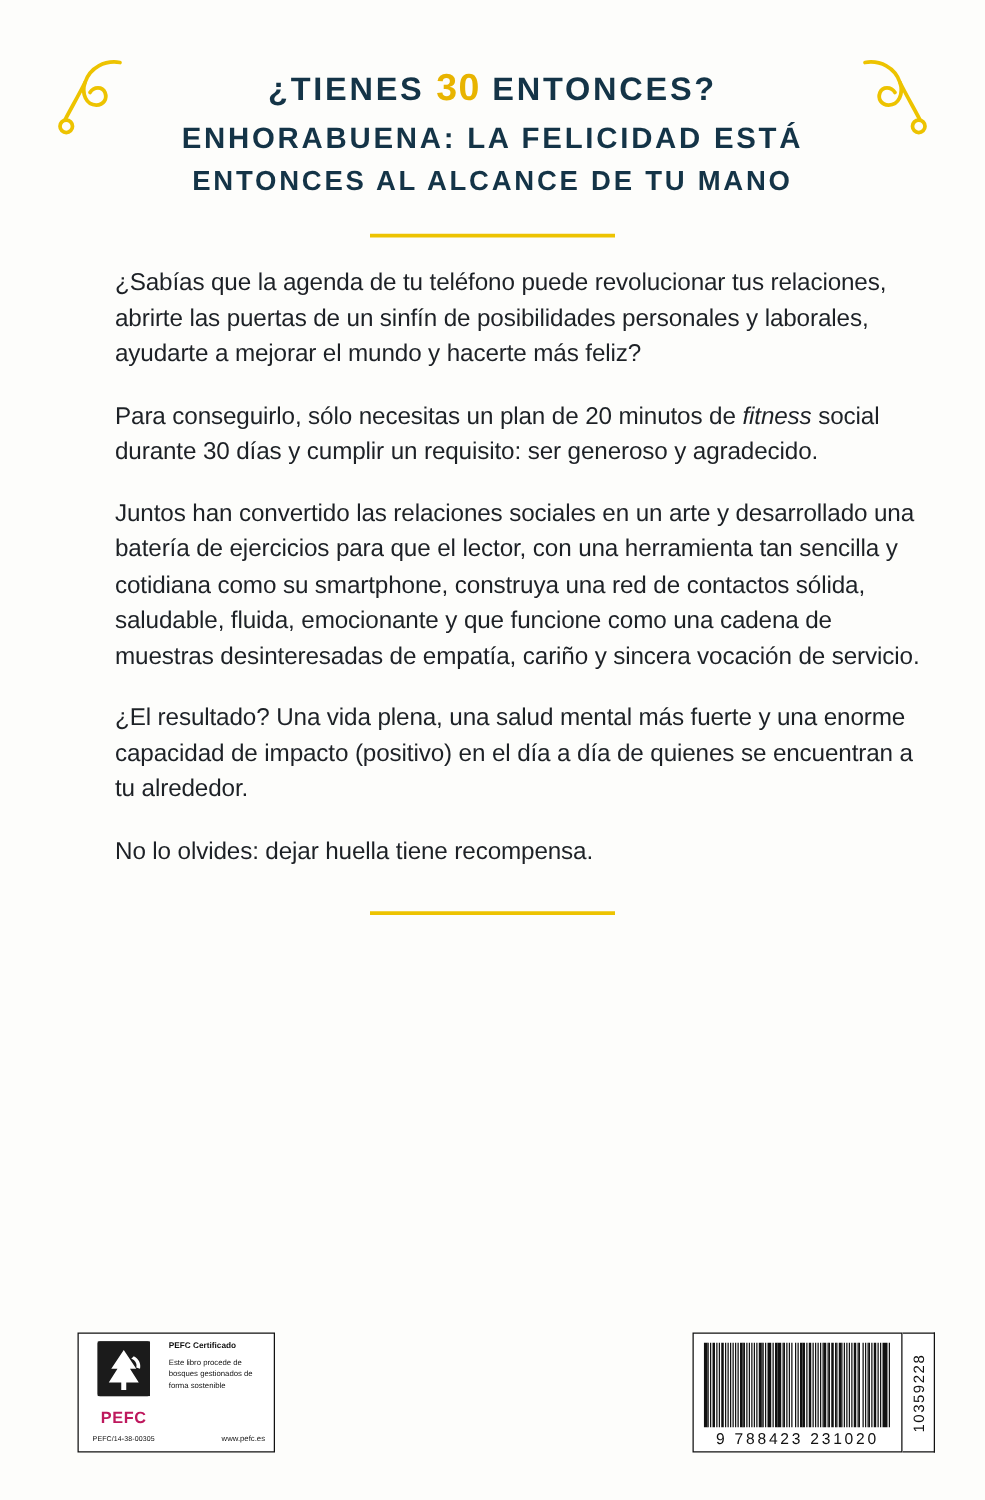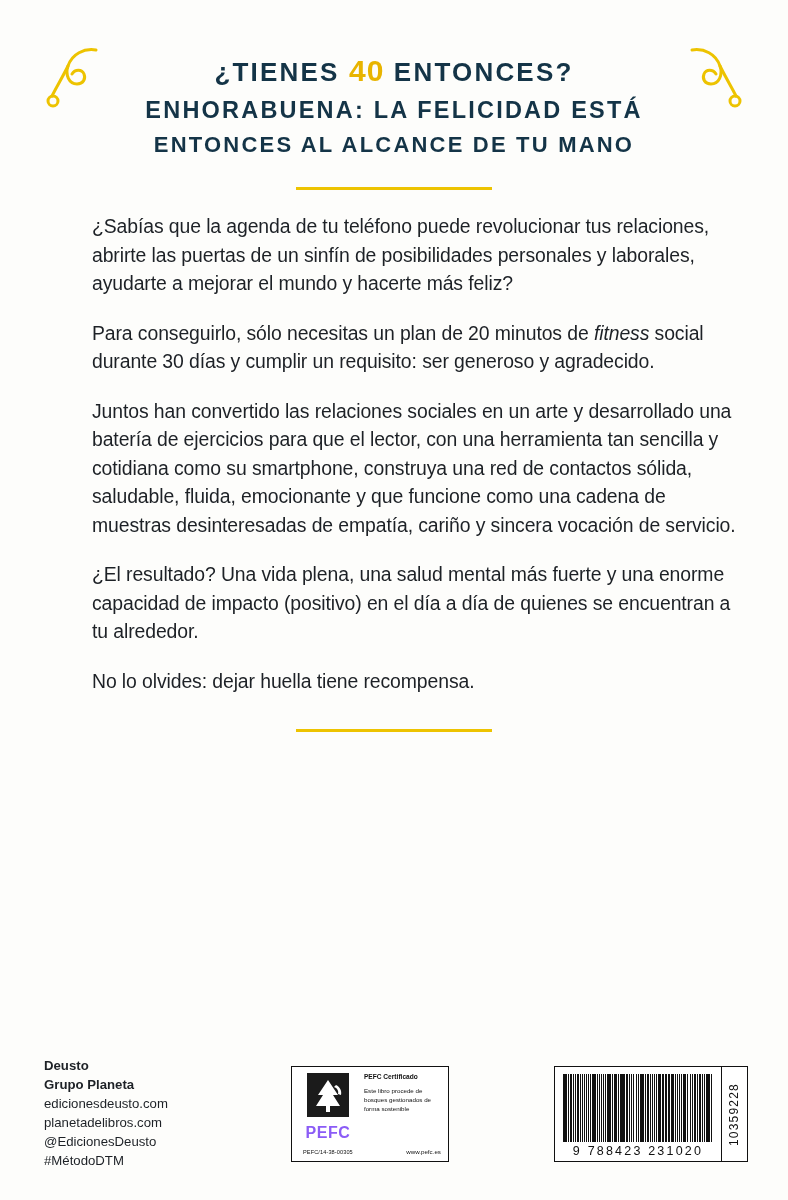--- a/index.html
+++ b/index.html
@@ -121,24 +121,24 @@
   }
   .pefc-tree {
     width: 42px;
     height: 44px;
     background: #1b1b1b;
     position: relative;
     border-radius: 2px;
   }
   .pefc-tree svg { position: absolute; left: 0; top: 0; }
   .pefc-word {
-    font-size: 16px;
+    font-size: 13px;
     font-weight: bold;
     letter-spacing: 0.5px;
-    color: #8b5cf6;
+    color: #be185d;
     margin-top: 2px;
   }
   .pefc-code {
     font-size: 5.6px;
     color: #111;
     letter-spacing: 0.1px;
     margin-top: 2px;
   }
   .pefc-right {
     flex: 1;
@@ -230,47 +230,39 @@
   </div>
   <div class="flourish right">
     <svg viewBox="0 0 56 64" width="56" height="64" fill="none" stroke="#edc300" stroke-width="3" stroke-linecap="round">
       <path d="M4 6 C16 4 28 10 32 22 C35 31 31 40 23 40 C17 40 14 35 16 30 C18 25 25 25 28 30"></path>
       <path d="M32 22 C38 34 44 44 48 52"></path>
       <circle cx="47" cy="57" r="5"></circle>
     </svg>
   </div>
 
   <div class="headline">
-    <div class="headline-line l1"><span>¿TIENES </span><span class="num">40</span><span> ENTONCES?</span></div>
+    <div class="headline-line l1"><span>¿TIENES </span><span class="num">30</span><span> ENTONCES?</span></div>
     <div class="headline-line l2">ENHORABUENA: LA FELICIDAD ESTÁ</div>
     <div class="headline-line l3">ENTONCES AL ALCANCE DE TU MANO</div>
   </div>
 
   <div class="rule"></div>
 
   <div class="body-copy">
     <p>¿Sabías que la agenda de tu teléfono puede revolucionar tus relaciones, abrirte las puertas de un sinfín de posibilidades personales y laborales, ayudarte a mejorar el mundo y hacerte más feliz?</p>
     <p><span>Para conseguirlo, sólo necesitas un plan de 20 minutos de </span><em>fitness</em><span> social durante 30 días y cumplir un requisito: ser generoso y agradecido.</span></p>
     <p>Juntos han convertido las relaciones sociales en un arte y desarrollado una batería de ejercicios para que el lector, con una herramienta tan sencilla y cotidiana como su smartphone, construya una red de contactos sólida, saludable, fluida, emocionante y que funcione como una cadena de muestras desinteresadas de empatía, cariño y sincera vocación de servicio.</p>
     <p>¿El resultado? Una vida plena, una salud mental más fuerte y una enorme capacidad de impacto (positivo) en el día a día de quienes se encuentran a tu alrededor.</p>
     <p>No lo olvides: dejar huella tiene recompensa.</p>
   </div>
 
   <div class="rule bottom"></div>
 
   <div class="footer">
 
-    <div class="imprint">
-      <div class="strong">Deusto</div>
-      <div class="strong">Grupo Planeta</div>
-      <div>edicionesdeusto.com</div>
-      <div>planetadelibros.com</div>
-      <div>@EdicionesDeusto</div>
-      <div>#MétodoDTM</div>
-    </div>
 
     <div class="pefc">
       <div class="pefc-left">
         <div class="pefc-tree">
           <svg viewBox="0 0 42 44" width="42" height="44">
             <rect x="0" y="0" width="42" height="44" fill="#1b1b1b"></rect>
             <path d="M21 7 L31 22 L26 22 L33 33 L23 33 L23 39 L19 39 L19 33 L9 33 L16 22 L11 22 Z" fill="#ffffff"></path>
             <path d="M29 12 c4 2 6 6 5 10 l-3 -1 c1 -3 -1 -6 -4 -7 z" fill="#ffffff"></path>
           </svg>
         </div>

